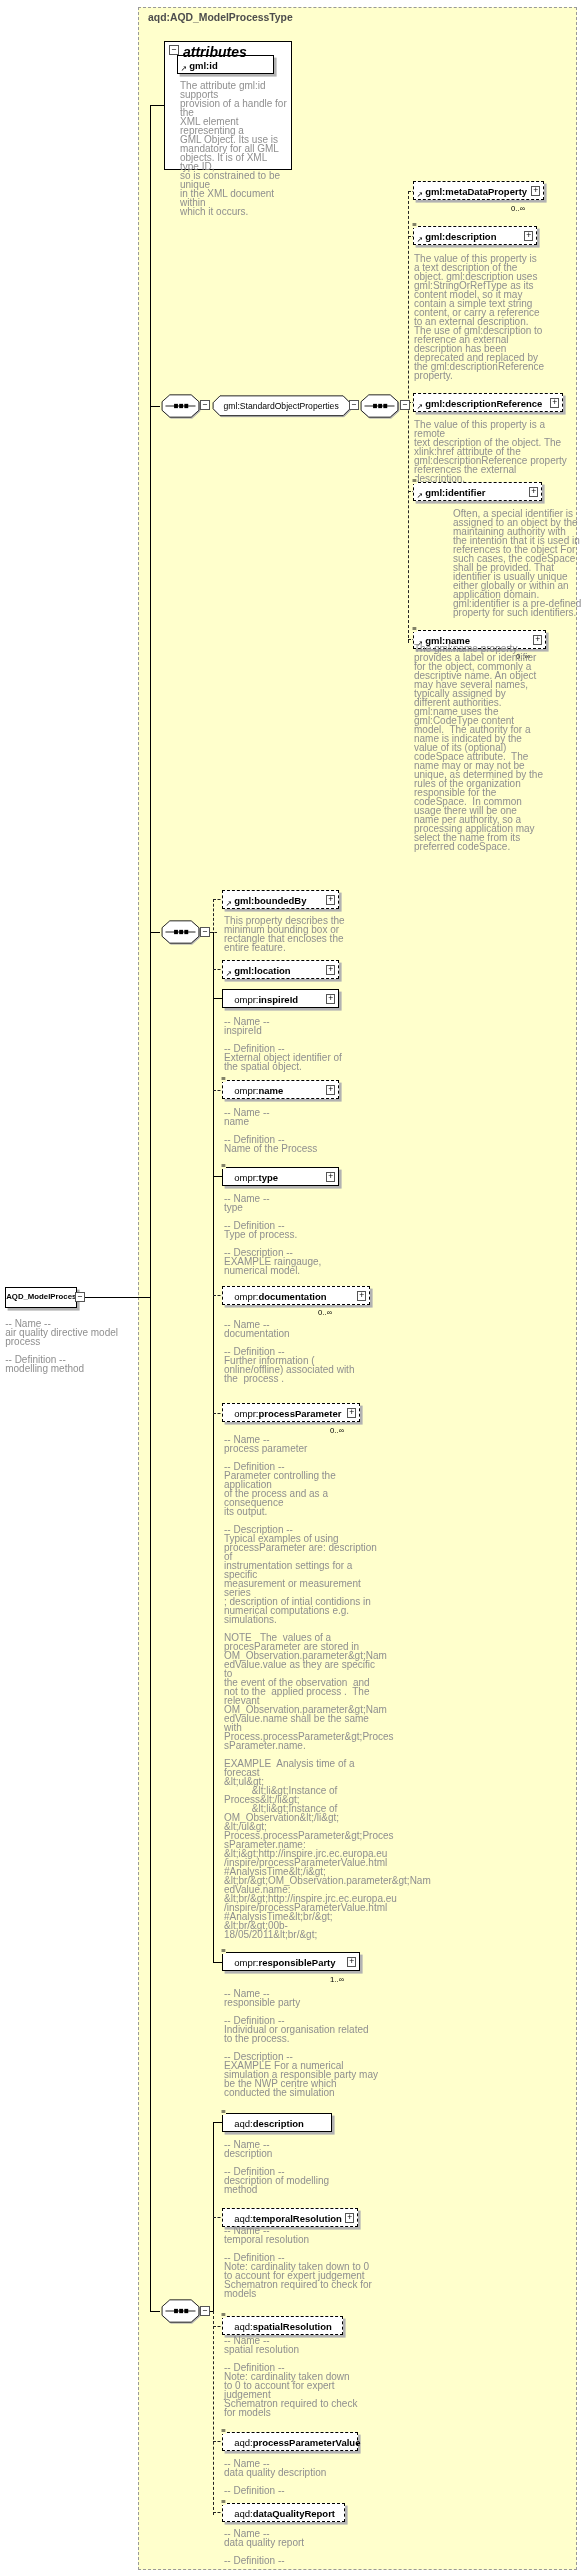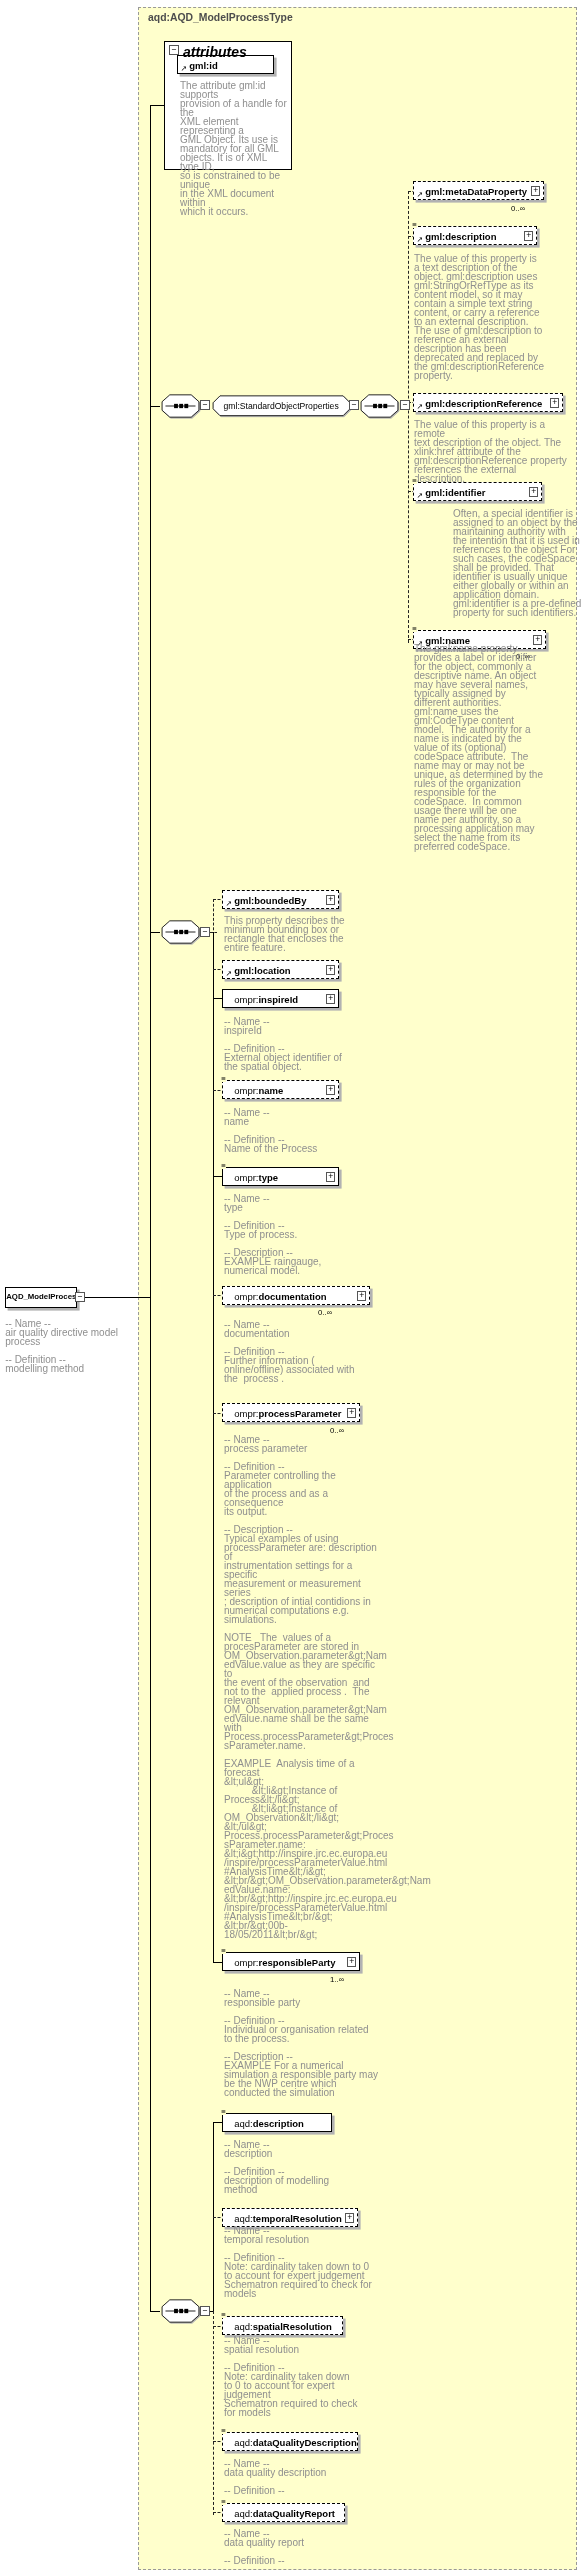--- a/index.html
+++ b/index.html
@@ -381,21 +381,21 @@
       <div class="ann" style="left: 224px; top: 2336px; width: 138px;">-- Name --
 spatial resolution
 
 -- Definition --
 Note: cardinality taken down
 to 0 to account for expert
 judgement
 Schematron required to check
 for models</div>
       <div class="box dashed" style="left: 222px; top: 2432px; width: 136px;">
-        <span class="lbl"><span class="pfx">aqd:</span><span class="loc">dataQualityDescription</span></span>
+        <span class="lbl"><span class="pfx">aqd:</span><span class="loc">processParameterValue</span></span>
         <span class="docmark">≡</span>
       </div>
       <div class="ann" style="left: 224px; top: 2459px; width: 138px;">-- Name --
 data quality description
 
 -- Definition --</div>
       <div class="box dashed" style="left: 222px; top: 2503px; width: 123px;">
         <span class="lbl"><span class="pfx">aqd:</span><span class="loc">dataQualityReport</span></span>
         <span class="docmark">≡</span>
       </div>

